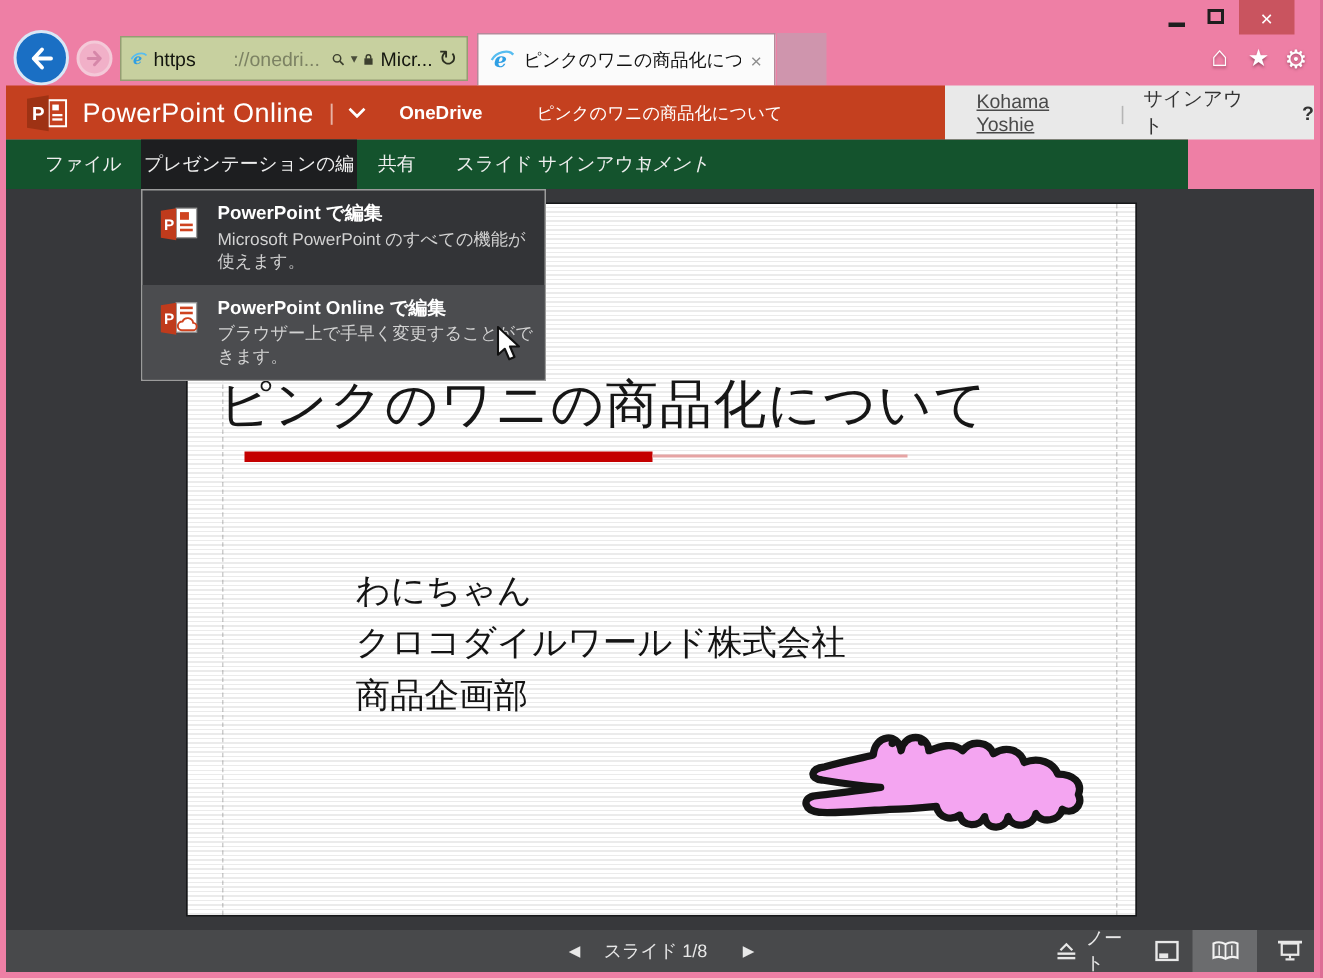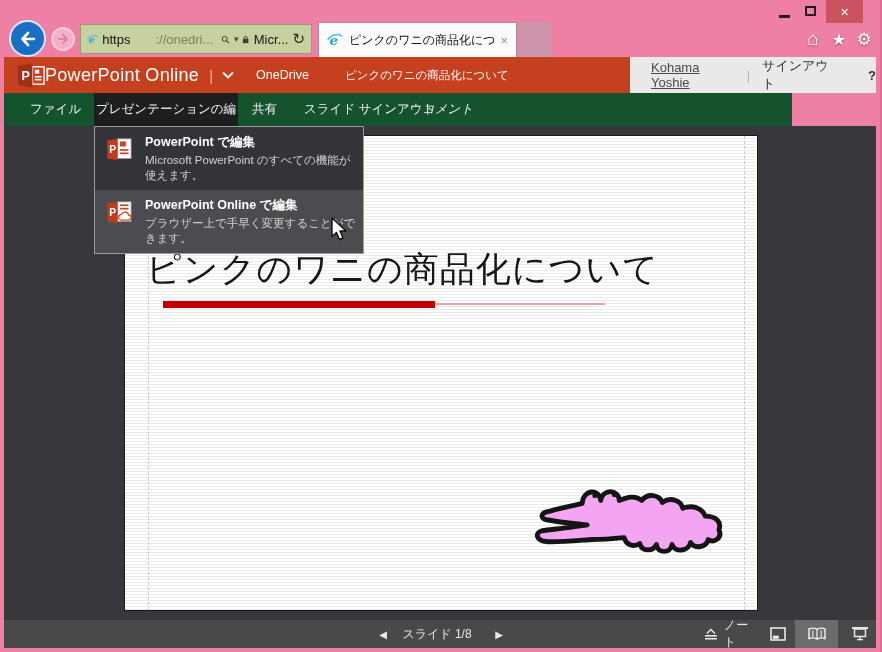--- a/index.html
+++ b/index.html
@@ -48,23 +48,23 @@
   .newtab{ position:absolute; left:518px; top:22px; width:33px; height:35px; background:#cf95ad; }
   .tool-ic{ position:absolute; top:27px; width:24px; height:24px; display:flex; align-items:center;
     justify-content:center; color:#fff; text-shadow:0 1px 2px rgba(90,30,50,.55); }
   .ic-home{ left:801px; font-size:19px; }
   .ic-star{ left:827px; font-size:16px; }
   .ic-gear{ left:852px; font-size:17px; }
   
   .appheader{ position:absolute; left:4px; top:57px; width:872px; height:36px; display:flex; }
   .hdr-red{ width:626px; height:100%; background:#c4401f; display:flex; align-items:center; color:#fff; }
   .hdr-logo{ margin-left:14px; }
-  .hdr-app{ font-size:18px; letter-spacing:.3px; font-weight:400; white-space:nowrap; }
+  .hdr-app{ margin-left:10px; font-size:18px; letter-spacing:.3px; font-weight:400; white-space:nowrap; }
   .hdr-div{ margin:0 9px 0 10px; color:rgba(255,255,255,.6); font-size:15px; }
-  .hdr-onedrive{ margin-left:22px; font-size:12.5px; font-weight:normal; }
+  .hdr-onedrive{ margin-left:22px; font-size:12.5px; font-weight:bold; }
   .hdr-doc{ margin-left:36px; font-size:11.5px; white-space:nowrap; }
   .hdr-gray{ flex:1; background:#e9e9e9; display:flex; align-items:center; color:#4a4a4a; font-size:13px; }
   .hdr-user{ margin-left:21px;text-decoration:underline; }
   .hdr-gdiv{ margin:0 12px; color:#b5b5b5; }
   .hdr-signout{ color:#333; }
   .hdr-help{ margin-left:32px; color:#333; font-weight:bold; }
   
   .menubar{ position:absolute; left:4px; top:93px; width:788px; height:33px; background:#14532d;
     color:#efefef; font-size:12.5px; }
   .menubar .mi{ position:absolute; top:0; height:33px; line-height:33px; }
@@ -210,20 +210,25 @@
     <span class="mi mi-comment">コメント</span>
   </div>
 
   <div class="content">
     <div class="slide">
       <div class="vline vl-l"></div>
       <div class="vline vl-r"></div>
       <div class="slide-title">ピンクのワニの商品化について</div>
       <div class="rule-thick"></div>
       <div class="rule-thin"></div>
+      <div class="slide-body">
+        <div>わにちゃん</div>
+        <div>クロコダイルワールド株式会社</div>
+        <div>商品企画部</div>
+      </div>
       <svg class="croc" width="206" height="84" viewBox="0 0 208 86">
         <path d="M20,34 C34,30 46,28 53,26 C54,12 70,10 72,23 C74,11 90,11 91,23
                  C99,20 107,17 114,23 C120,15 132,17 135,25 C144,19 154,23 156,31
                  C166,27 176,31 179,39 C190,39 196,45 193,53 C197,61 188,67 182,63
                  C180,71 168,73 164,66 C162,75 148,77 145,68 C144,77 130,78 129,68
                  C126,75 114,76 112,67 C106,71 98,69 96,61 C86,62 74,63 64,63
                  C48,64 24,66 16,65 C6,64 4,56 12,54 C28,52 46,50 58,48
                  C44,47 30,45 18,43 C9,42 10,35 20,34 Z" fill="#f4a5f1" stroke="#141414" stroke-width="5" stroke-linejoin="round"></path>
         <circle cx="66" cy="18" r="2.6" fill="#141414"></circle>
         <circle cx="86" cy="17" r="2.6" fill="#141414"></circle>

